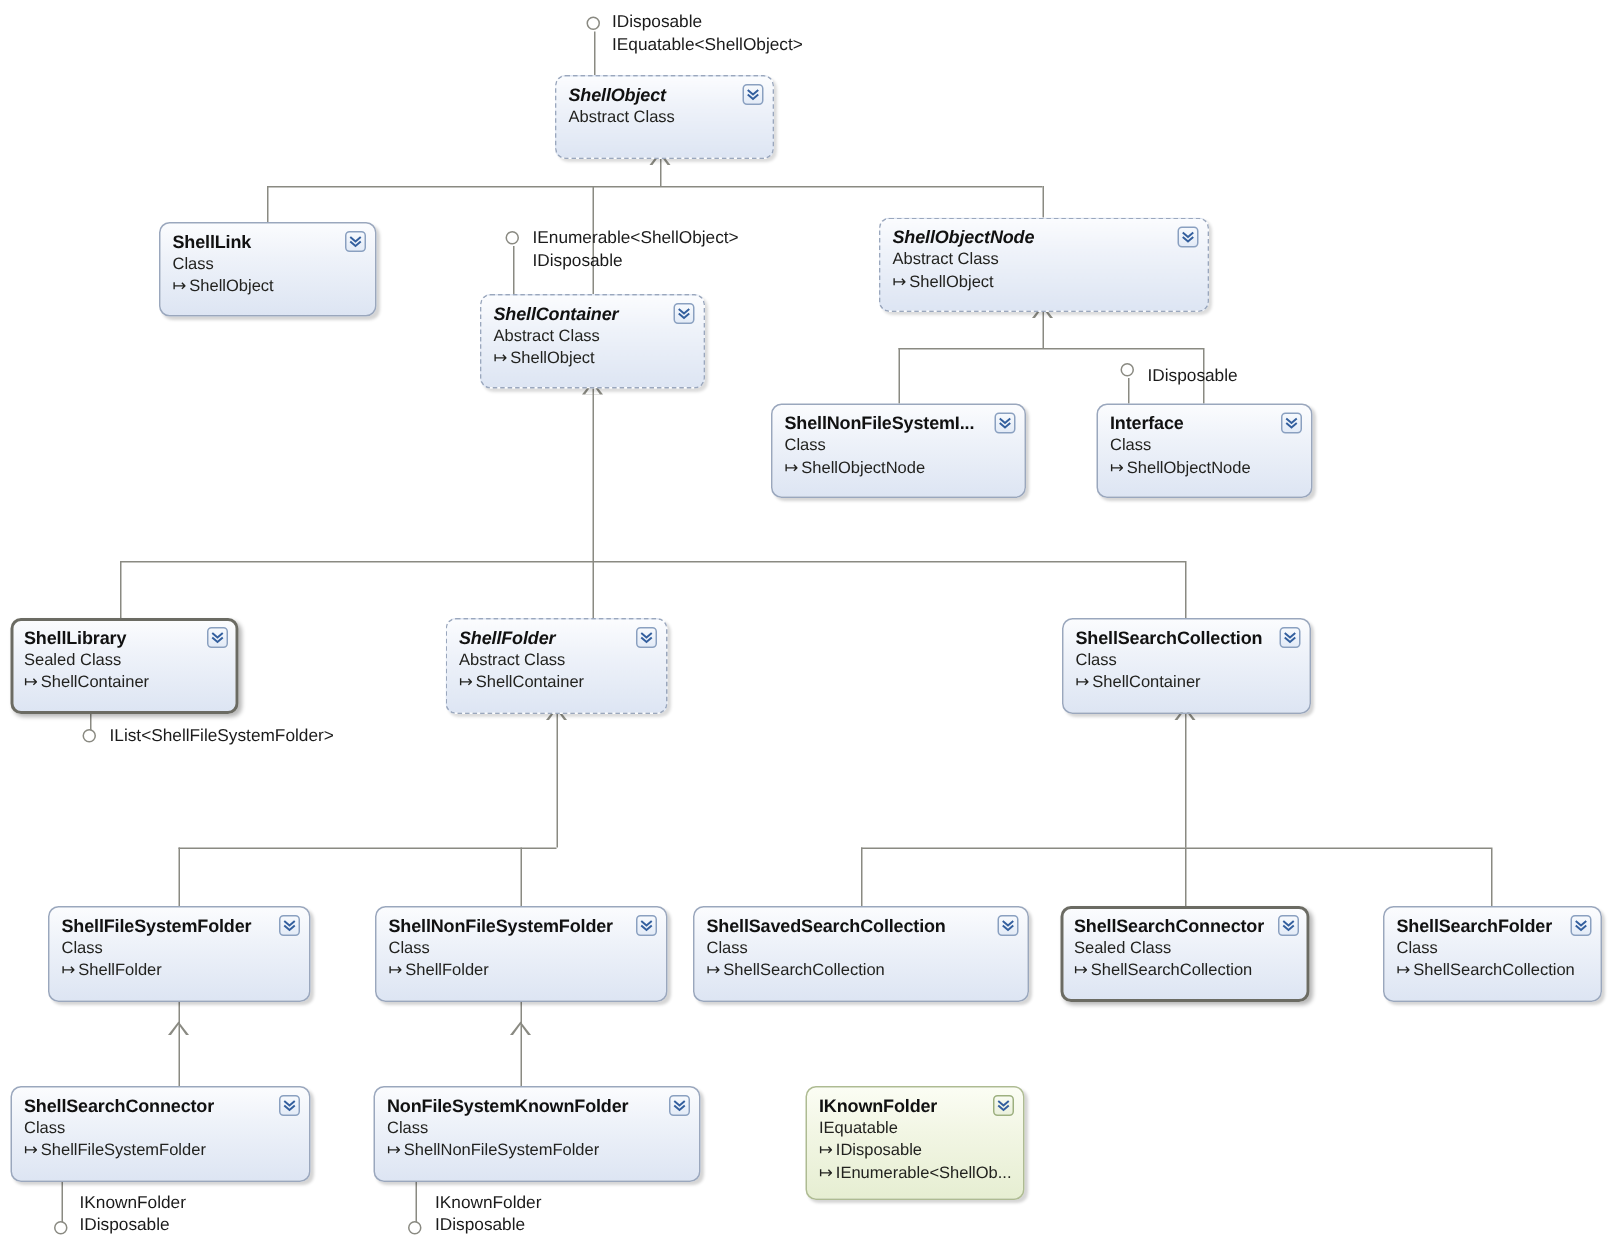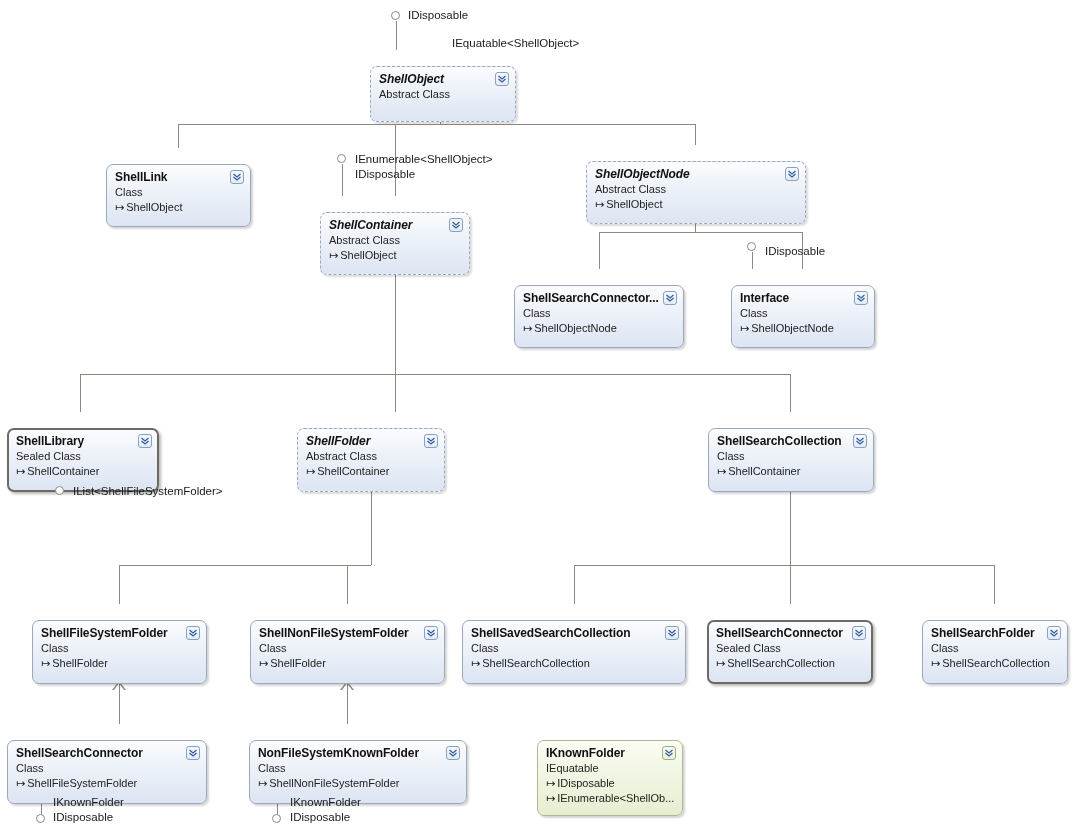--- a/index.html
+++ b/index.html
@@ -29,21 +29,20 @@
   .ilabel{position:absolute;font-size:11.5px;color:#1a1a1a;white-space:nowrap;
           line-height:14px;}
 
   
   .box{
     position:absolute;box-sizing:border-box;border-radius:7px;
     background:linear-gradient(to bottom,#fbfcfe 0%,#eef2f9 38%,#dde5f3 100%);
     border:1px solid #9aa7bd;
     box-shadow:2px 2px 2px rgba(0,0,0,.17);
     padding:5px 8px 4px 8px;
-    margin-top:16px;
   }
   .box.abstract{
     border:1px dashed #9aa7bd;
     box-shadow:2px 2px 2px rgba(0,0,0,.14);
   }
   .box.selected{
     border:2px solid #6b6b63;
     box-shadow:2px 2px 3px rgba(0,0,0,.28);
     padding:4px 7px 19px 7px;
   }
@@ -156,21 +155,21 @@
         <div class="b-kind">Abstract Class</div>
         <div class="b-base"><span class="ar">↦</span><span>ShellObject</span></div>
         <div class="chev">
           <svg width="10" height="10" viewBox="0 0 10 10">
             <path d="M1.5 2 L5 5 L8.5 2" fill="none" stroke="#335f9e" stroke-width="1.3"></path>
             <path d="M1.5 5 L5 8 L8.5 5" fill="none" stroke="#335f9e" stroke-width="1.3"></path>
           </svg>
         </div>
       </div>
       <div class="box" style="left: 514px; top: 269px; width: 170px; height: 63px;">
-        <div class="b-title">ShellSearchConnector...</div>
+        <div class="b-title">ShellNonFileSystemI...</div>
         <div class="b-kind">Class</div>
         <div class="b-base"><span class="ar">↦</span><span>ShellObjectNode</span></div>
         <div class="chev">
           <svg width="10" height="10" viewBox="0 0 10 10">
             <path d="M1.5 2 L5 5 L8.5 2" fill="none" stroke="#335f9e" stroke-width="1.3"></path>
             <path d="M1.5 5 L5 8 L8.5 5" fill="none" stroke="#335f9e" stroke-width="1.3"></path>
           </svg>
         </div>
       </div>
       <div class="box" style="left: 731px; top: 269px; width: 144px; height: 63px;">
@@ -304,21 +303,21 @@
             <path d="M1.5 2 L5 5 L8.5 2" fill="none" stroke="#335f9e" stroke-width="1.3"></path>
             <path d="M1.5 5 L5 8 L8.5 5" fill="none" stroke="#335f9e" stroke-width="1.3"></path>
           </svg>
         </div>
       </div>
     </div>
 
   <div id="lollipops">
       <div class="lolli" style="left: 391px; top: 11px;"></div>
       <div class="ilabel" style="left: 408px; top: 8px;">IDisposable</div>
-      <div class="ilabel" style="left: 408px; top: 36px; margin-left: 44px;">IEquatable&lt;ShellObject&gt;</div>
+      <div class="ilabel" style="left: 408px; top: 23px;">IEquatable&lt;ShellObject&gt;</div>
       <div class="lolli" style="left: 337px; top: 154px;"></div>
       <div class="ilabel" style="left: 355px; top: 152px;">IEnumerable&lt;ShellObject&gt;</div>
       <div class="ilabel" style="left: 355px; top: 167px;">IDisposable</div>
       <div class="lolli" style="left: 747px; top: 242px;"></div>
       <div class="ilabel" style="left: 765px; top: 244px;">IDisposable</div>
       <div class="lolli" style="left: 55px; top: 486px;"></div>
       <div class="ilabel" style="left: 73px; top: 484px;">IList&lt;ShellFileSystemFolder&gt;</div>
       <div class="lolli" style="left: 36px; top: 814px;"></div>
       <div class="ilabel" style="left: 53px; top: 795px;">IKnownFolder</div>
       <div class="ilabel" style="left: 53px; top: 810px;">IDisposable</div>

